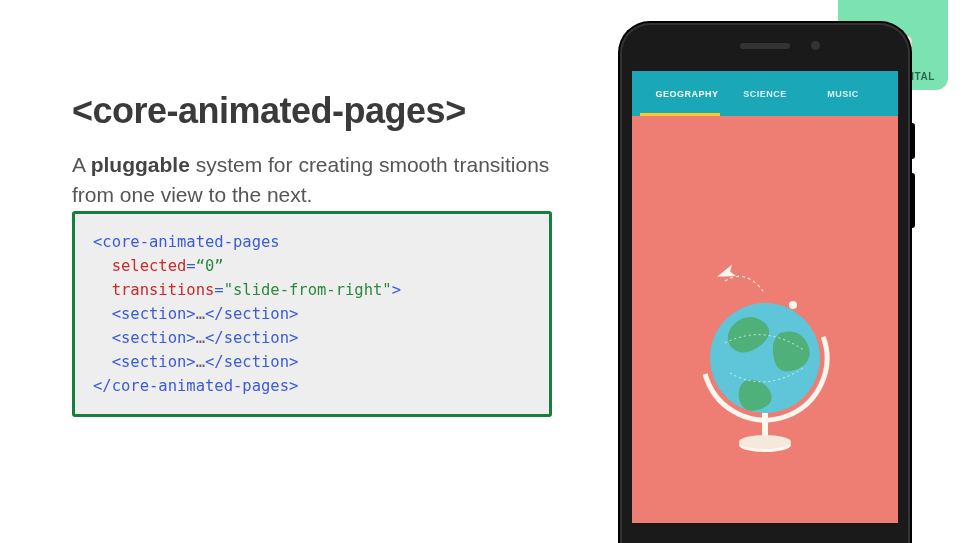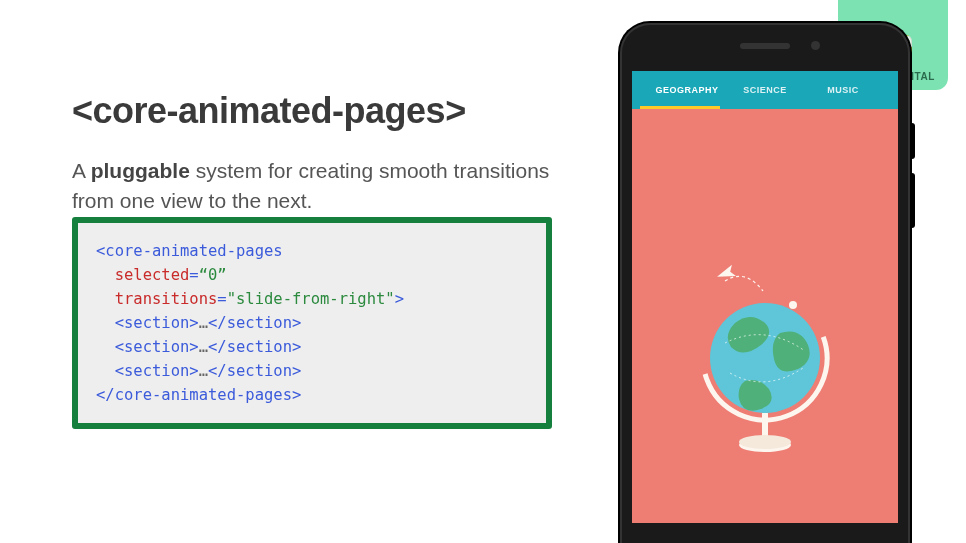--- a/index.html
+++ b/index.html
@@ -53,33 +53,33 @@
   .content {
     position: absolute;
     left: 72px;
     top: 90px;
     width: 480px;
   }
   .title {
     font-size: 36px;
     font-weight: 700;
     color: #3a3a3a;
-    margin-bottom: 24px;
+    margin-bottom: 18px;
     letter-spacing: -0.5px;
   }
   .subtitle {
     font-size: 21px;
     color: #555;
     font-weight: 300;
     line-height: 1.45;
   }
   .subtitle strong { font-weight: 700; color: #444; }
   .code-block {
     background: #eeeeee;
-    border: 6px solid #15803d;
+    border: 3px solid #15803d;
     border-radius: 3px;
     padding: 16px 18px;
     font-family: "Menlo", "Consolas", monospace;
     font-size: 15.5px;
     line-height: 1.55;
     color: #333;
     white-space: pre;
   }
   .tok-tag { color: #3b5bdb; }
   .tok-attr { color: #c92a2a; }
@@ -130,21 +130,21 @@
   }
   .phone-side.s2 { top: 150px; height: 55px; }
   .screen {
     width: 100%;
     height: 100%;
     background: #ee7d74;
     position: relative;
     overflow: hidden;
   }
   .tabbar {
-    height: 38px;
+    height: 45px;
     background: #1aa7b7;
     display: flex;
     align-items: center;
     justify-content: space-around;
     padding: 0 16px;
     position: relative;
   }
   .tab {
     color: #ffffff;
     font-size: 9px;

